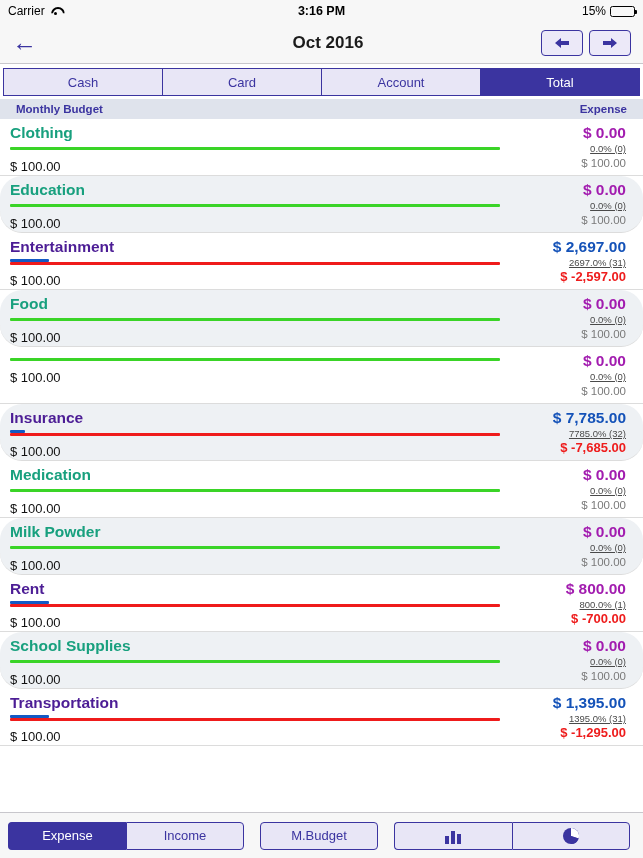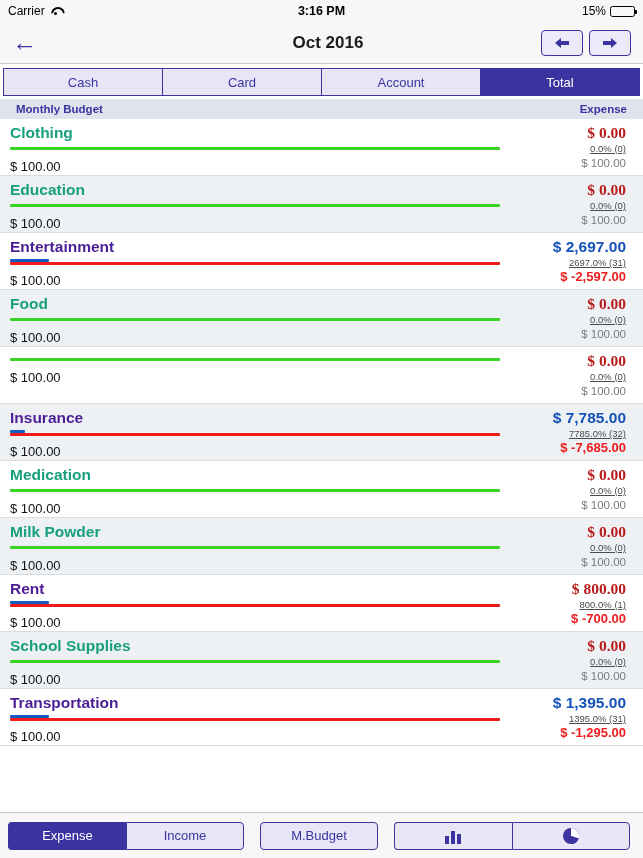--- a/index.html
+++ b/index.html
@@ -200,21 +200,21 @@
     background: #ffffff;
   }
   .row {
     height: 57px;
     box-sizing: border-box;
     display: flex;
     padding: 5px 17px 0 10px;
     border-bottom: 1px solid #dcdcdc;
     position: relative;
   }
-  .row.alt { background: #eef1f4; }
+  .row.alt { background: #eef1f4; border-radius: 22px; }
   .row .left {
     flex: 1 1 auto;
     min-width: 0;
     padding-right: 14px;
     display: flex;
     flex-direction: column;
   }
   .cat-name {
     font-size: 15.5px;
     font-weight: bold;
@@ -249,21 +249,21 @@
     display: flex;
     flex-direction: column;
     align-items: flex-end;
   }
   .amount {
     font-size: 15.5px;
     font-weight: bold;
     color: #1452b8;
     line-height: 18px;
   }
-  .amount.teal { color: #b91c1c; font-family: Liberation Serif, serif; }
+  .amount.teal { color: #a21caf; }
   .pct {
     font-size: 9.5px;
     color: #4a4a4a;
     line-height: 12px;
     margin-top: 1px;
     text-decoration: underline;
   }
   .sub {
     font-size: 11.5px;
     color: #7a7a7a;

